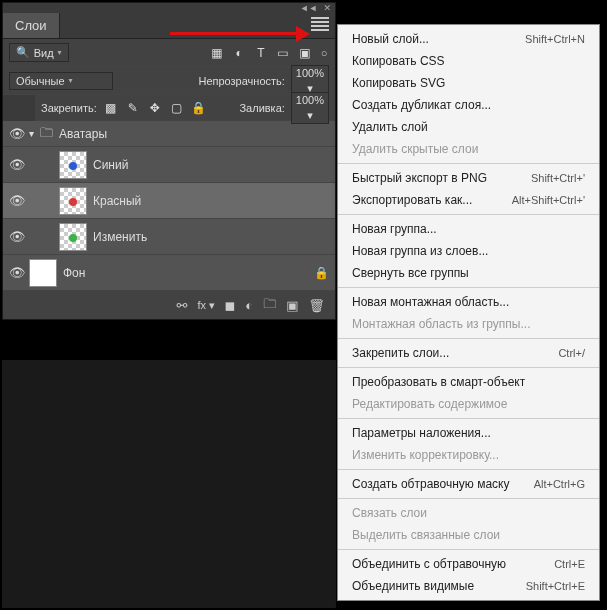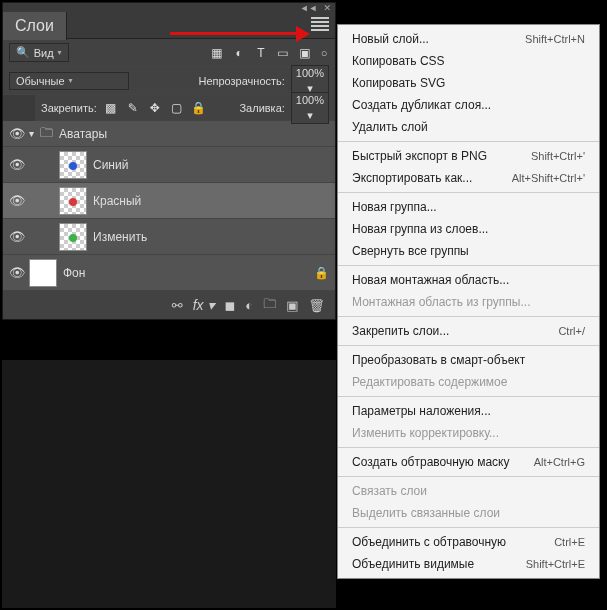--- a/index.html
+++ b/index.html
@@ -3,21 +3,21 @@
 <meta charset="utf-8">
 <style>
 * { box-sizing: border-box; margin: 0; padding: 0; font-family: "Segoe UI", Tahoma, sans-serif; }
 body { background: #000; width: 607px; height: 610px; overflow: hidden; position: relative; }
 
 .panel { position: absolute; left: 2px; top: 2px; width: 334px; background: #3a3a3a; border: 1px solid #1a1a1a; }
 .panel-dock { height: 10px; background: #3a3a3a; display: flex; justify-content: flex-end; align-items: center; padding-right: 4px; gap: 6px; }
 .panel-dock span { color: #aaa; font-size: 9px; cursor: pointer; }
 
 .tabbar { display: flex; align-items: center; height: 26px; background: #3a3a3a; border-bottom: 1px solid #222; position: relative; }
-.tab { padding: 5px 12px; color: #ddd; font-size: 16px; background: #535353; border-right: 1px solid #222; }
+.tab { padding: 5px 12px; color: #ddd; font-size: 13px; background: #535353; border-right: 1px solid #222; }
 .hamburger { position: absolute; right: 6px; top: 4px; width: 18px; height: 14px; display: flex; flex-direction: column; justify-content: space-between; cursor: pointer; }
 .hamburger span { height: 2px; background: #ccc; }
 .arrow-line { position: absolute; left: 170px; top: 32px; width: 130px; height: 3px; background: #d11; pointer-events: none; }
 .arrow-head { position: absolute; left: 296px; top: 26px; width: 0; height: 0; border-left: 14px solid #d11; border-top: 8px solid transparent; border-bottom: 8px solid transparent; }
 
 .row { display: flex; align-items: center; height: 28px; padding: 0 6px; gap: 6px; background: #535353; color: #ddd; font-size: 11px; border-bottom: 1px solid #444; }
 .row.dark { background: #424242; }
 
 .dropdown { display: flex; align-items: center; background: #424242; border: 1px solid #2a2a2a; padding: 2px 6px; font-size: 11px; color: #ddd; gap: 4px; }
 .dropdown .chev { font-size: 8px; color: #aaa; }
@@ -81,21 +81,21 @@
     <div class="spacer"></div>
     <span class="icon">▦</span>
     <span class="icon">◐</span>
     <span class="icon">T</span>
     <span class="icon">▭</span>
     <span class="icon">▣</span>
     <span class="dot-indicator">○</span>
   </div>
 
   <div class="row dark">
-    <div class="dropdown" style="width:120px;">
+    <div class="dropdown" style="width:104px;">
       <span>Обычные</span>
         <span class="chev">▾</span>
     </div>
     <div class="spacer"></div>
     <span>Непрозрачность:</span>
     <div class="pct-box">
         <span>100%</span>
         <span class="chev">▾</span>
       </div>
   </div>
@@ -157,21 +157,21 @@
       <div class="thumb"></div>
       <span>Фон</span>
       <div class="row-end-icons">
           <span>🔒</span>
         </div>
     </div>
   </div>
 
   <div class="bottombar">
     <span>⚯</span>
-    <span style="font-size:14px;font-style:italic">fx ▾</span>
+    <span style="font-size:11px;">fx ▾</span>
     <span>◼</span>
     <span>◐</span>
     <span>🗀</span>
     <span>▣</span>
     <span>🗑</span>
   </div>
 </div>
 
 <div class="arrow-line"></div>
 <div class="arrow-head"></div>
@@ -188,20 +188,23 @@
     </div>
     <div class="menu-item">
       <span>Копировать SVG</span>
     </div>
     <div class="menu-item">
       <span>Создать дубликат слоя...</span>
     </div>
     <div class="menu-item">
       <span>Удалить слой</span>
     </div>
+    <div class="menu-item disabled">
+      <span>Удалить скрытые слои</span>
+    </div>
     <div class="menu-sep"></div>
     <div class="menu-item">
       <span>Быстрый экспорт в PNG</span>
       <span class="shortcut">Shift+Ctrl+'</span>
     </div>
     <div class="menu-item">
       <span>Экспортировать как...</span>
       <span class="shortcut">Alt+Shift+Ctrl+'</span>
     </div>
     <div class="menu-sep"></div>

